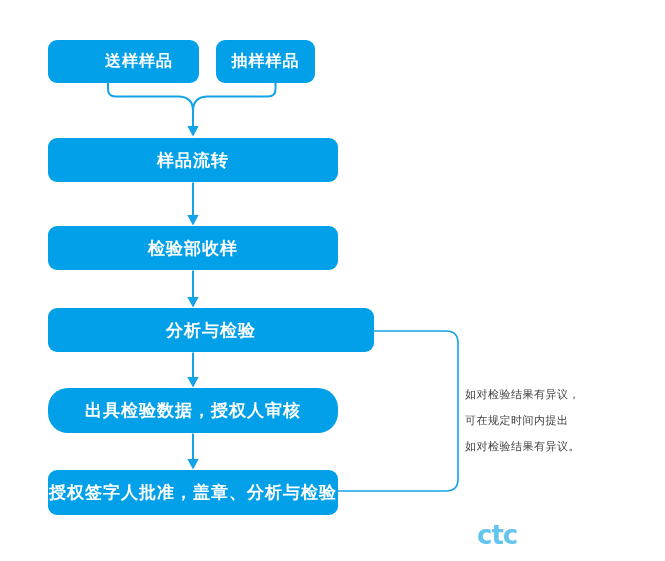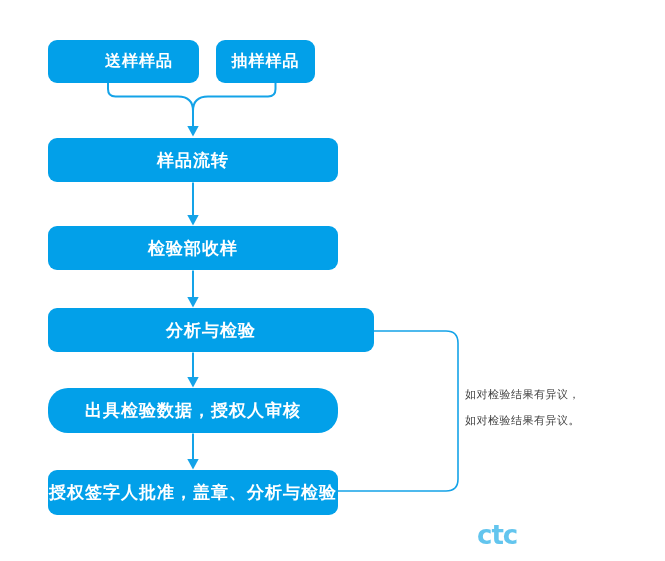--- a/index.html
+++ b/index.html
@@ -83,18 +83,19 @@
   </div>
   <div class="box b6">
     <span>出具检验数据，授权人审核</span>
   </div>
   <div class="box b7">
     <span>授权签字人批准，盖章、分析与检验</span>
   </div>
 
   <div class="annotation">
     <div>如对检验结果有异议，</div>
+    <div>可在规定时间内提出</div>
     <div>如对检验结果有异议。</div>
   </div>
 
   <div class="logo">ctc</div>
 
 </div>
 
 </body></html>

